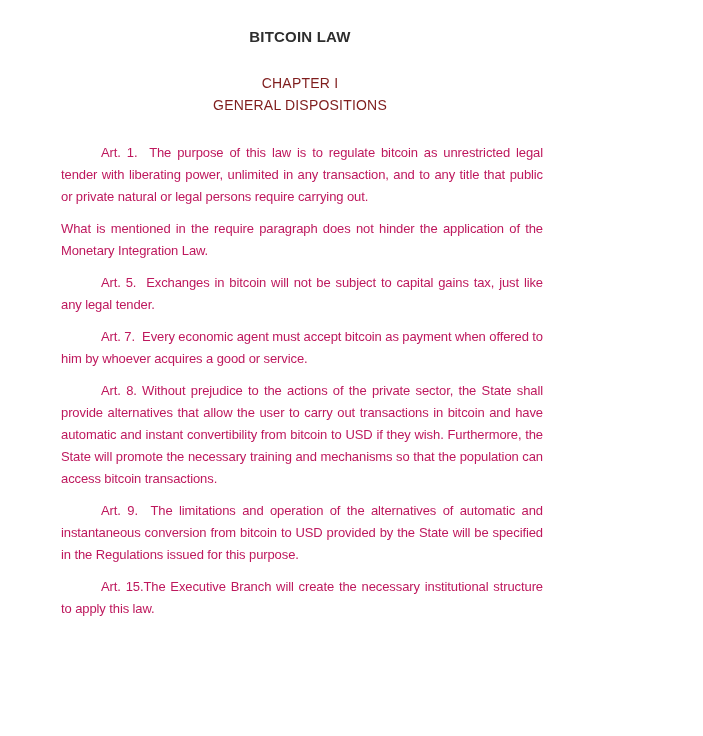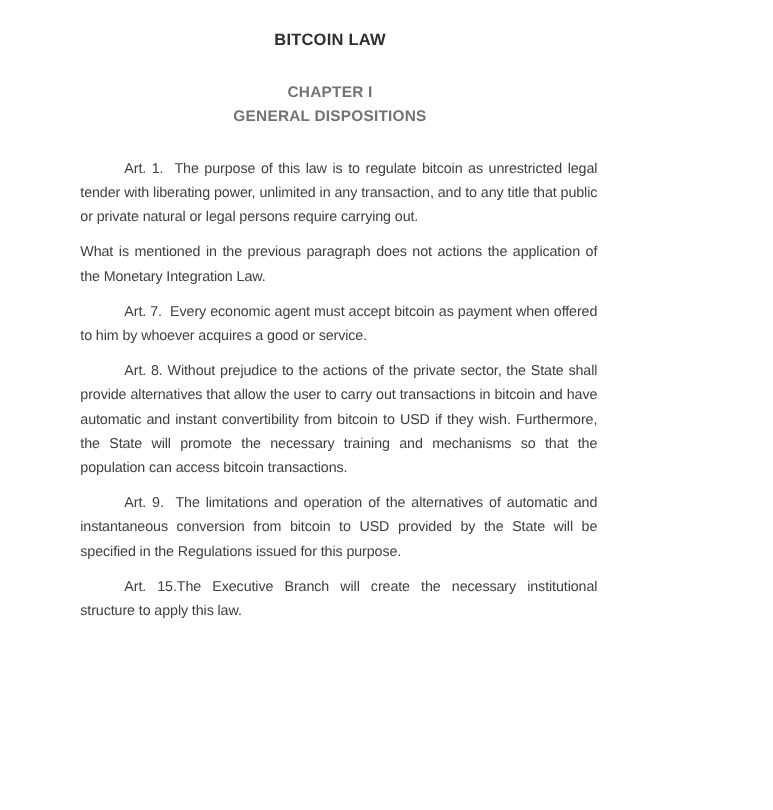--- a/index.html
+++ b/index.html
@@ -29,56 +29,57 @@
     font-weight: bold;
     color: #2e2e2e;
     letter-spacing: 0.2px;
   }
   .chapter-heading,
   .chapter-subtitle {
     margin: 0;
     text-align: center;
     font-size: 14px;
     line-height: 22px;
-    font-weight: bold;
-    color: #737373;
+    font-weight: normal;
+    color: #7f1d1d;
     letter-spacing: 0.2px;
   }
   .chapter-subtitle {
     margin-bottom: 26px;
   }
   .para {
-    margin: 0 0 10px 16px;
+    margin: 0 0 10px 4px;
     font-size: 13px;
     line-height: 22px;
     letter-spacing: -0.1px;
     text-align: justify;
-    color: #404040;
+    color: #be185d;
   }
   .para.indent {
     text-indent: 40px;
   }
 </style>
 </head>
 <body>
 
 <main class="page">
   <h1 class="doc-title">BITCOIN LAW</h1>
 
   <h2 class="chapter-heading">CHAPTER I</h2>
 
   <h3 class="chapter-subtitle">GENERAL DISPOSITIONS</h3>
 
   <p class="para indent">Art. 1.&nbsp; The purpose of this law is to regulate bitcoin as unrestricted legal tender with liberating power, unlimited in any transaction, and to any title that public or private natural or legal persons require carrying out.</p>
 
-  <p class="para">What is mentioned in the previous paragraph does not actions the application of the Monetary Integration Law.</p>
+  <p class="para">What is mentioned in the require paragraph does not hinder the application of the Monetary Integration Law.</p>
 
 
 
 
+  <p class="para indent">Art. 5.&nbsp; Exchanges in bitcoin will not be subject to capital gains tax, just like any legal tender.</p>
 
 
   <p class="para indent">Art. 7.&nbsp; Every economic agent must accept bitcoin as payment when offered to him by whoever acquires a good or service.</p>
 
   <p class="para indent">Art. 8. Without prejudice to the actions of the private sector, the State shall provide alternatives that allow the user to carry out transactions in bitcoin and have automatic and instant convertibility from bitcoin to USD if they wish. Furthermore, the State will promote the necessary training and mechanisms so that the population can access bitcoin transactions.</p>
 
   <p class="para indent">Art. 9.&nbsp; The limitations and operation of the alternatives of automatic and instantaneous conversion from bitcoin to USD provided by the State will be specified in the Regulations issued for this purpose.</p>
 
   <p class="para indent">Art. 15.The Executive Branch will create the necessary institutional structure to apply this law.</p>
 </main>

